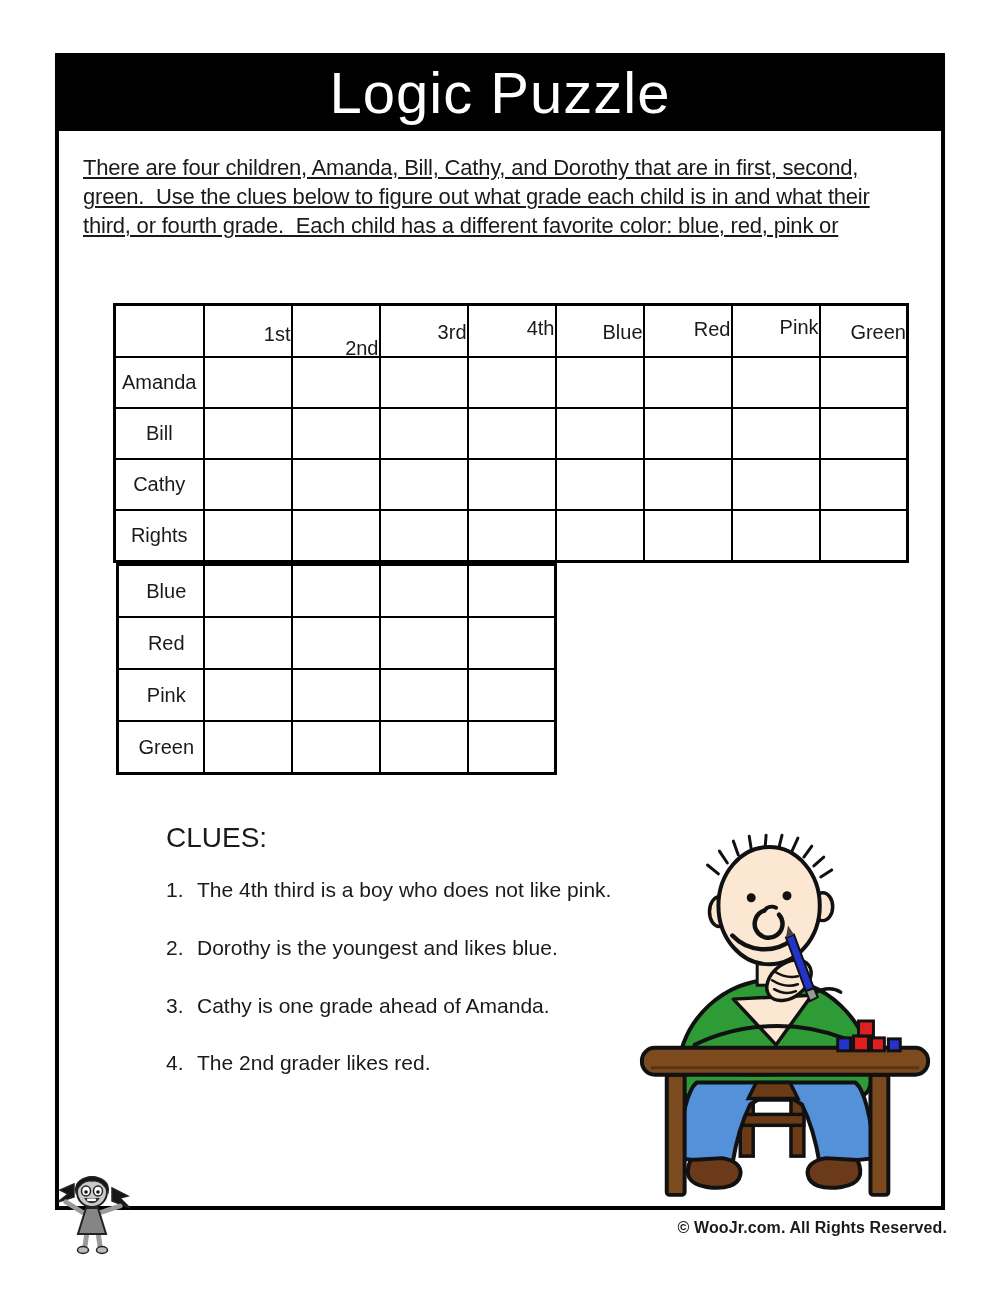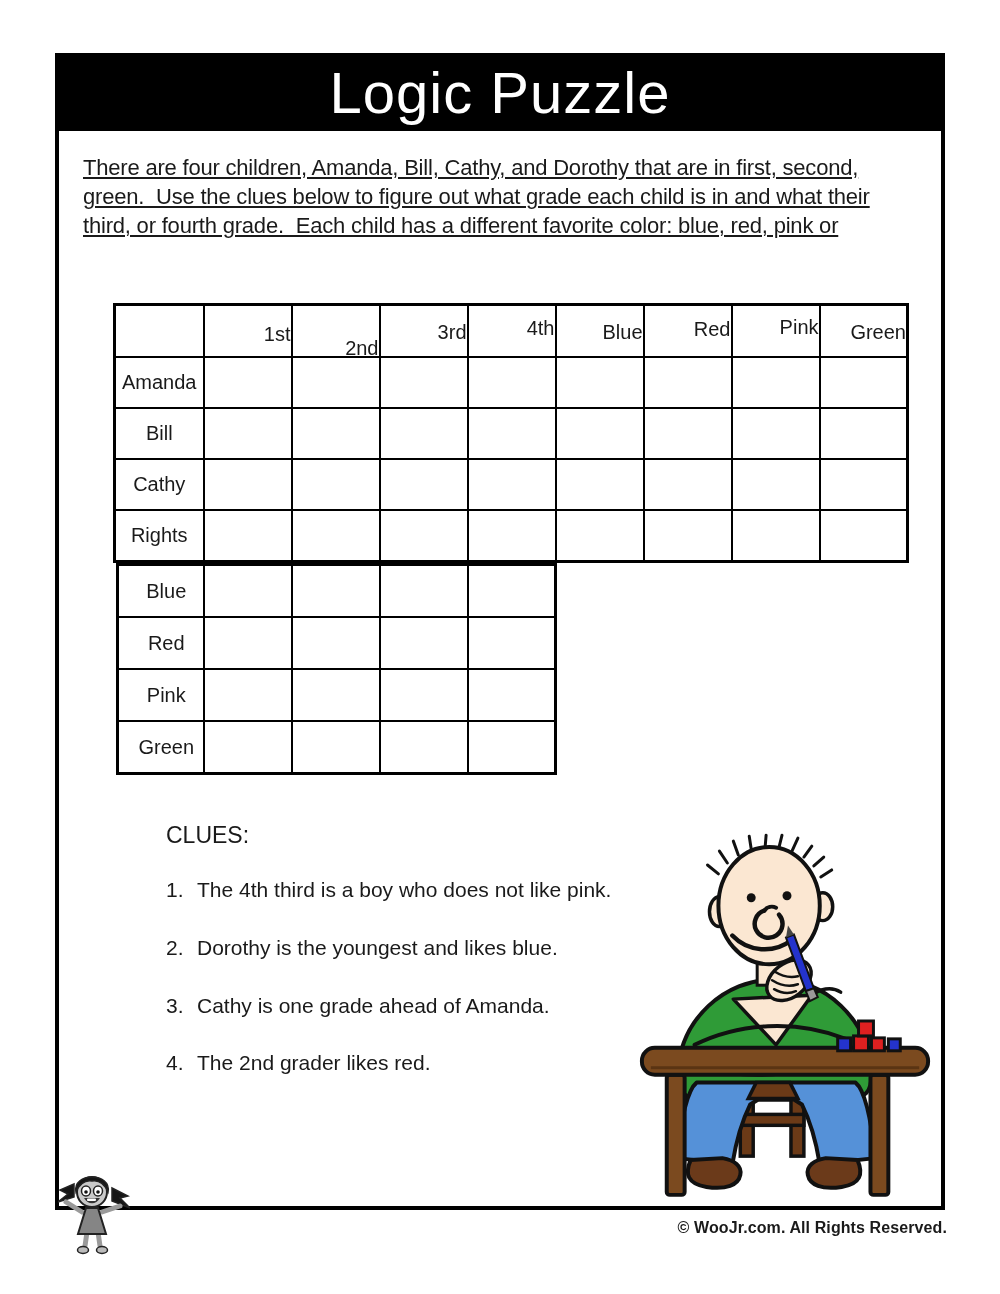--- a/index.html
+++ b/index.html
@@ -36,21 +36,21 @@
   tr.head td span { position:relative; display:inline-block; }
   tr.head td:nth-child(2) span { top:3px; }
   tr.head td:nth-child(3) span { top:17px; }
   tr.head td:nth-child(4) span { top:1px; }
   tr.head td:nth-child(5) span { top:-3px; }
   tr.head td:nth-child(6) span { top:1px; }
   tr.head td:nth-child(7) span { top:-2px; }
   tr.head td:nth-child(8) span { top:-4px; }
   tr.head td:nth-child(9) span { top:1px; }
   
-  .clues-heading { position:absolute; left:166px; top:822px; font-size:23px; }
+  .clues-heading { position:absolute; left:166px; top:822px; font-size:28px; }
   .clue { position:absolute; left:166px; font-size:21px; display:flex; white-space:pre; }
   .clue .num { width:31px; flex:0 0 31px; }
   .clue1 { top:878px; } .clue2 { top:936px; } .clue3 { top:994px; } .clue4 { top:1051px; }
   
   .boy-svg { position:absolute; left:627px; top:833px; width:316px; height:372px; }
   .mascot-svg { position:absolute; left:58px; top:1164px; width:72px; height:92px; z-index:5; }
   
   .footer { position:absolute; top:1219px; right:53px; font-size:16px; font-weight:600; letter-spacing:0.1px;padding-left:36px; }
 </style>
 </head>

